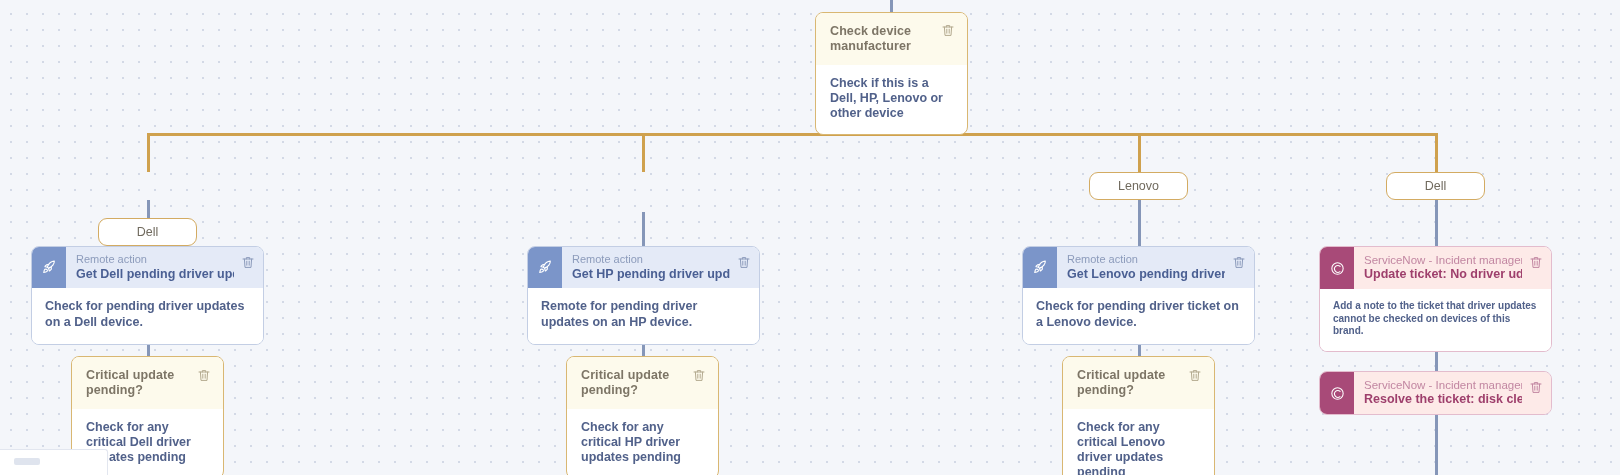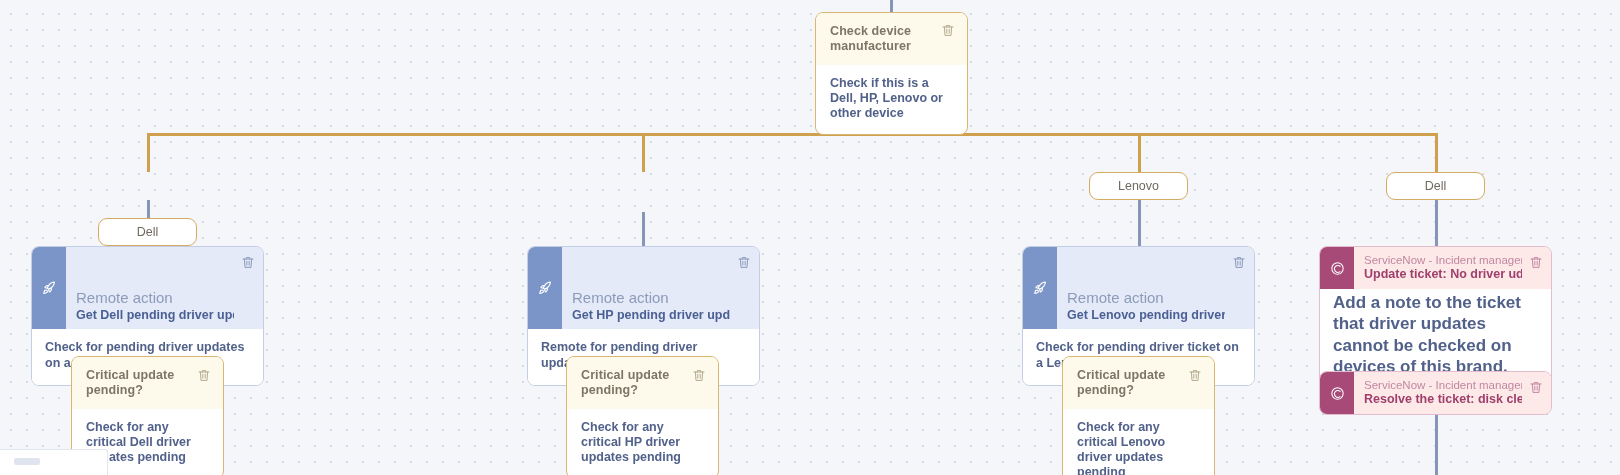--- a/index.html
+++ b/index.html
@@ -116,26 +116,25 @@
   }
   .action .hdr-text {
     flex: 1 1 auto;
     min-width: 0;
     padding: 6px 4px 6px 10px;
     display: flex;
     flex-direction: column;
     justify-content: center;
   }
   .action .hdr-sub {
-    font-size: 15px;
+    font-size: 11px;
     color: #8c9bbb;
     line-height: 1.25;
     white-space: nowrap;
     overflow: hidden;
-    margin-top: 36px;
   }
   .action .hdr-title {
     font-size: 12.5px;
     font-weight: bold;
     color: #4a5f93;
     line-height: 1.25;
     white-space: nowrap;
     overflow: hidden;
   }
   .action .trash-wrap {
@@ -190,22 +189,22 @@
     color: #9e3f6c;
     line-height: 1.25;
     white-space: nowrap;
     overflow: hidden;
   }
   .snow .trash-wrap {
     flex: 0 0 auto;
     padding: 9px 9px 0 4px;
   }
   .snow .body {
-    padding: 3px 13px 13px 13px;
-    font-size: 17px;
+    padding: 11px 13px 13px 13px;
+    font-size: 10px;
     font-weight: bold;
     color: #51618a;
     line-height: 1.25;
     background: #ffffff;
   }
 
   
   .trash-icon { display: block; }
   .tile-icon  { display: block; }
 

